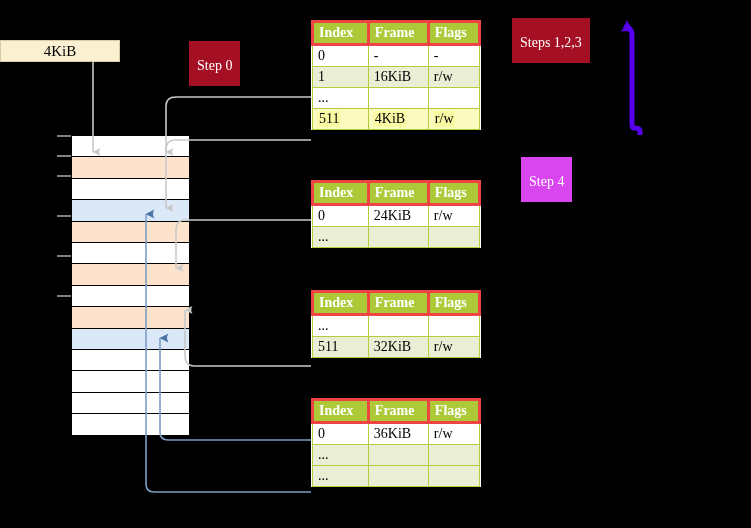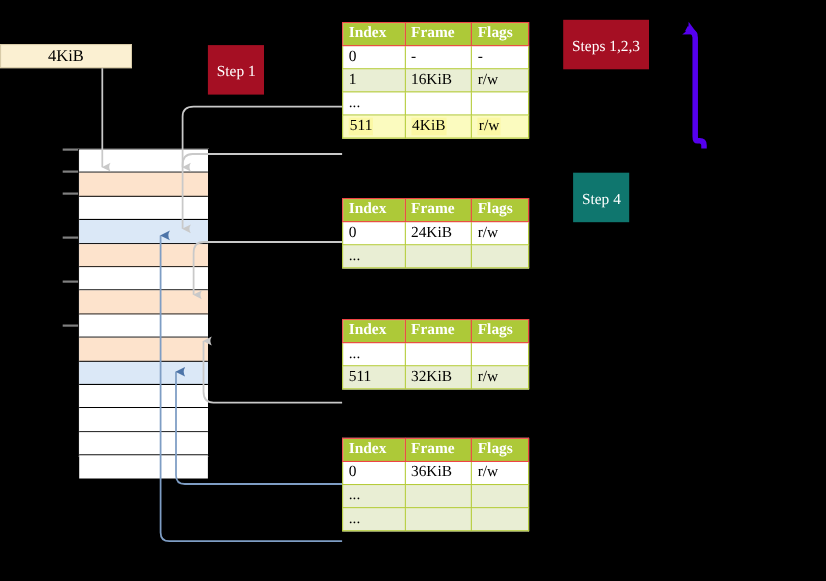--- a/index.html
+++ b/index.html
@@ -23,21 +23,21 @@
   #badge-s123{left:512px;top:18px;}
   #badge-s1234{left:651px;top:18px;}
 
   
   .ptable{position:absolute;left:311px;width:170px;
     border-collapse:collapse;border:1px solid #a8a878;
     background:#fff;font-size:14px;color:#000;}
   .ptable td,.ptable th{border:1px solid #b5cc3a;padding:2px 5px;height:18px;
     text-align:left;box-sizing:border-box;}
   .ptable th{background:#adc938;color:#fff;font-weight:bold;
-    border:1px solid #ef4444;}
+    border:3px solid #ef4444;}
   .ptable td.c0{width:57px;}
   .ptable td.c1{width:61px;}
   .ptable td.c2{width:52px;}
   .ptable th.c0{width:57px;}
   .ptable th.c1{width:61px;font-family:Liberation Serif, serif;}
   .ptable th.c2{width:52px;margin-top:44px;}
   .row-alt td{background:#e9eed4;}
   .row-plain td{background:#ffffff;}
   .hl td{background:#fbfbbf;}
   .hl .cellmark{background:#fbf8a4;display:inline-block;padding:0 1px;}
@@ -62,22 +62,22 @@
 </style>
 </head>
 <body>
 
 <div class="canvas">
 
   <div class="kib-box">
     <span>4KiB</span>
   </div>
 
-  <div class="badge badge-red" id="badge-step0" style="background: rgb(165, 15, 35);">Step 1</div>
-  <div class="badge badge-red" id="badge-step4" style="background: #0f766e; font-family: Liberation Serif, serif;">Step 4</div>
+  <div class="badge badge-red" id="badge-step0" style="background: rgb(165, 15, 35);">Step 0</div>
+  <div class="badge badge-red" id="badge-step4" style="background: #d946ef; font-family: Liberation Serif, serif;">Step 4</div>
   <div class="badge badge-red" id="badge-s123" style="background: rgb(165, 15, 35);">Steps 1,2,3</div>
 
   <div class="mem" id="memory-column">
       <div class="mem-row m-white"></div>
       <div class="mem-row m-orange"></div>
       <div class="mem-row m-white"></div>
       <div class="mem-row m-blue"></div>
       <div class="mem-row m-orange"></div>
       <div class="mem-row m-white"></div>
       <div class="mem-row m-orange"></div>

